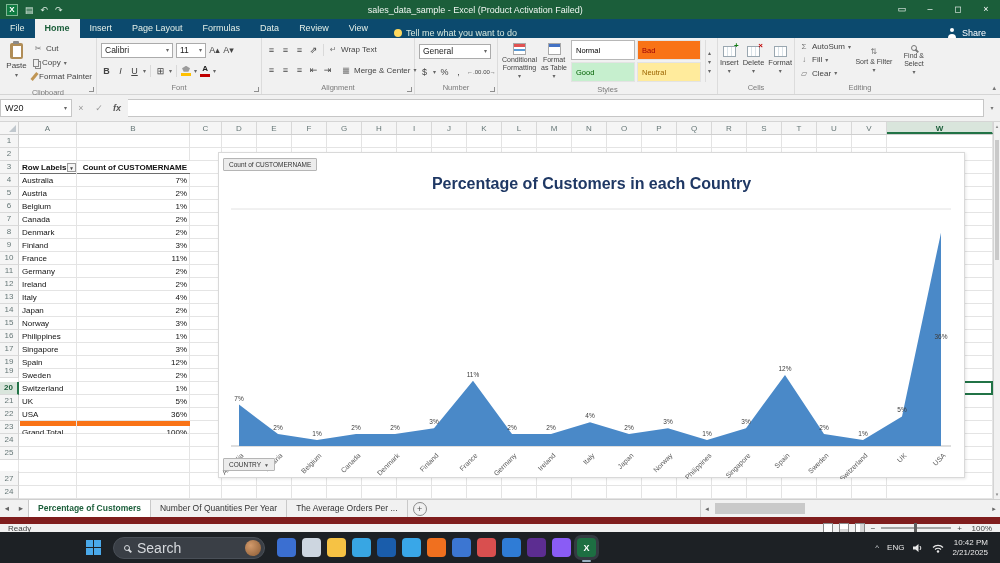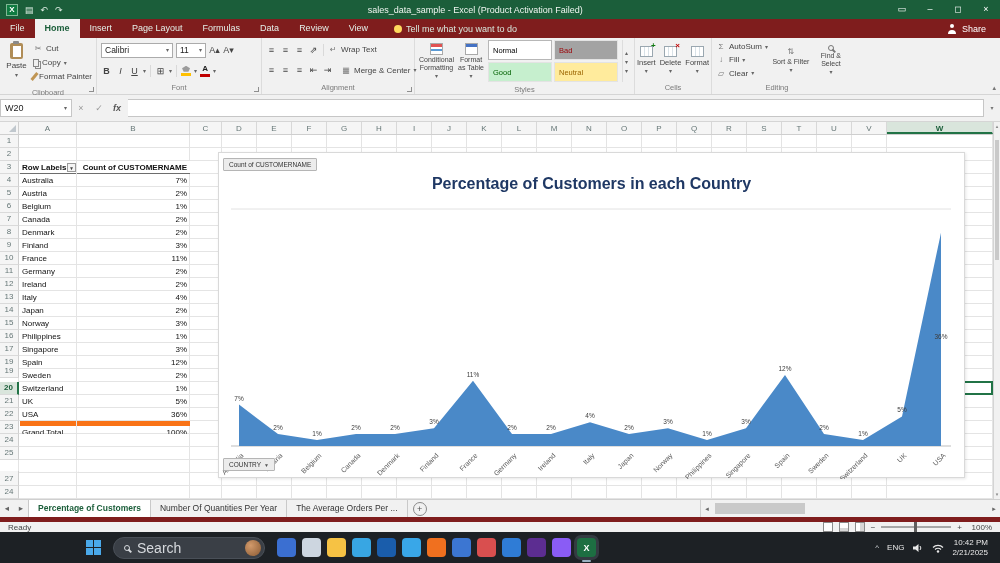--- a/index.html
+++ b/index.html
@@ -9,21 +9,21 @@
   
   #titlebar{position:absolute;top:0;left:0;right:0;height:19px;background:#1b5e3a;display:flex;align-items:center;color:#fff}
   .qat{display:flex;gap:7px;padding-left:6px;align-items:center}
   .xl-logo{width:12px;height:12px;background:#0f7b41;border:1px solid #7fb794;color:#fff;font-size:8px;font-weight:bold;text-align:center;line-height:10px}
   .qat-btn{font-size:9px;color:#dcebe2}
   .title-text{flex:1;text-align:center;font-size:9px;color:#f0f6f1;white-space:nowrap;overflow:hidden}
   .win-controls{display:flex}
   .wc{width:28px;height:19px;line-height:19px;text-align:center;font-size:9px;color:#fff}
 
   
-  #tabbar{position:absolute;top:19px;left:0;right:0;height:19px;background:#7f1d1d;display:flex;align-items:center;color:#e4efe8}
+  #tabbar{position:absolute;top:19px;left:0;right:0;height:19px;background:#0c4a6e;display:flex;align-items:flex-end;color:#e4efe8}
   #ribbon-tabs{display:flex}
   .rtab{padding:0 10px;font-size:9px;line-height:19px;white-space:nowrap}
   .rtab.active{background:#f1f1f1;color:#1b5e3a;font-weight:bold}
   .tellme{display:flex;align-items:center;gap:4px;font-size:9px;color:#d8e9de;margin-left:16px;white-space:nowrap}
   .bulb{width:8px;height:8px;border-radius:50%;background:#ffd95e;display:inline-block}
   .share{margin-left:auto;display:flex;gap:5px;align-items:center;padding-right:14px;font-size:9px;color:#fff}
   .person{position:relative;width:10px;height:10px;display:inline-block}
   .person::before{content:"";position:absolute;top:0;left:3px;width:4px;height:4px;border-radius:50%;background:#fff}
   .person::after{content:"";position:absolute;bottom:0;left:1px;width:8px;height:4px;border-radius:4px 4px 0 0;background:#fff}
 
@@ -111,21 +111,21 @@
   .snav{width:14px;text-align:center;line-height:17px;color:#666}
   #sheet-tabs{display:flex}
   .stab{padding:0 9px;line-height:17px;border-right:1px solid #c9c9c9;color:#333;white-space:nowrap}
   .stab.active{background:#fff;color:#1b5e3a;font-weight:bold;border-left:1px solid #c9c9c9}
   .newsheet{width:14px;height:14px;margin:2px 5px;border-radius:50%;border:1px solid #8a8a8a;color:#555;text-align:center;line-height:12px;font-size:9px}
   #h-scroll{margin-left:auto;width:300px;position:relative;border-left:1px solid #cfcfcf;background:#f1f1f1}
   #h-scroll .ha{position:absolute;top:0;bottom:0;width:12px;text-align:center;line-height:17px;color:#666;font-size:7px}
   #h-scroll .hth{position:absolute;top:3px;height:11px;left:14px;width:90px;background:#c9c9c9}
 
   
-  #status-bar{position:absolute;top:517px;left:0;right:0;height:15px;background:#f1f1f1;border-top:5px solid #7f1d1d;display:flex;align-items:center;font-size:8px;color:#444}
+  #status-bar{position:absolute;top:517px;left:0;right:0;height:15px;background:#f1f1f1;border-top:7px solid #7f1d1d;display:flex;align-items:center;font-size:8px;color:#444}
   #status-bar .ready{padding-left:8px}
   .sb-right{margin-left:auto;display:flex;align-items:center;gap:6px;padding-right:8px}
   .vic{width:10px;height:10px;border:1px solid #8a8a8a;background:#fdfdfd}
   .vic.v2{background:linear-gradient(#fff 0 60%,#d7d7d7 60%)}
   .vic.v3{background:linear-gradient(to right,#fff 0 55%,#d7d7d7 55%)}
   .ztrack{width:70px;height:2px;background:#a6a6a6;position:relative}
   .zthumb{position:absolute;left:33px;top:-4px;width:3px;height:10px;background:#5f5f5f}
   .zpct{width:24px;text-align:right}
 
   
@@ -281,36 +281,54 @@
             <span class="si">▦</span>
             <span>Merge &amp; Center</span>
             <span class="dn">▾</span>
           </div>
       </div>
     </div>
     <div class="rg-label">Alignment</div>
     <span class="dlg"></span>
   </div>
 
+  <div class="rgroup" style="width:83px">
+    <div class="rg-content col">
+      <div class="combo" style="width:72px">
+          <span>General</span>
+          <span class="dn">▾</span>
+        </div>
+      <div class="row" style="font-size:7.5px">
+        <span class="tbtn">$</span>
+          <span class="dn">▾</span>
+        <span class="tbtn">%</span>
+        <span class="tbtn">,</span>
+        <span class="tbtn" style="font-size:6px">←.00</span>
+        <span class="tbtn" style="font-size:6px">.00→</span>
+      </div>
+    </div>
+    <div class="rg-label">Number</div>
+    <span class="dlg"></span>
+  </div>
 
   <div class="rgroup" style="width:220px">
     <div class="rg-content">
       <div class="vbtn2">
         <span class="cf-icon"></span>
         <span>Conditional Formatting</span>
           <span class="dn">▾</span>
       </div>
       <div class="vbtn2">
         <span class="ft-icon"></span>
         <span>Format as Table</span>
           <span class="dn">▾</span>
       </div>
       <div id="style-gallery">
           <div class="s-cell" style="background: rgb(255, 255, 255); color: rgb(0, 0, 0); border: 1px solid rgb(183, 183, 183);">Normal</div>
-          <div class="s-cell" style="background: #a3a3a3; color: rgb(156, 0, 6);">Bad</div>
+          <div class="s-cell" style="background: #f97316; color: rgb(156, 0, 6);">Bad</div>
           <div class="s-cell" style="background: rgb(198, 239, 206); color: rgb(0, 97, 0);">Good</div>
           <div class="s-cell" style="background: rgb(255, 235, 156); color: rgb(156, 101, 0);">Neutral</div>
         </div>
       <div class="gal-arrows">
         <span>▴</span>
         <span>▾</span>
         <span>▾</span>
       </div>
     </div>
     <div class="rg-label">Styles</div>

